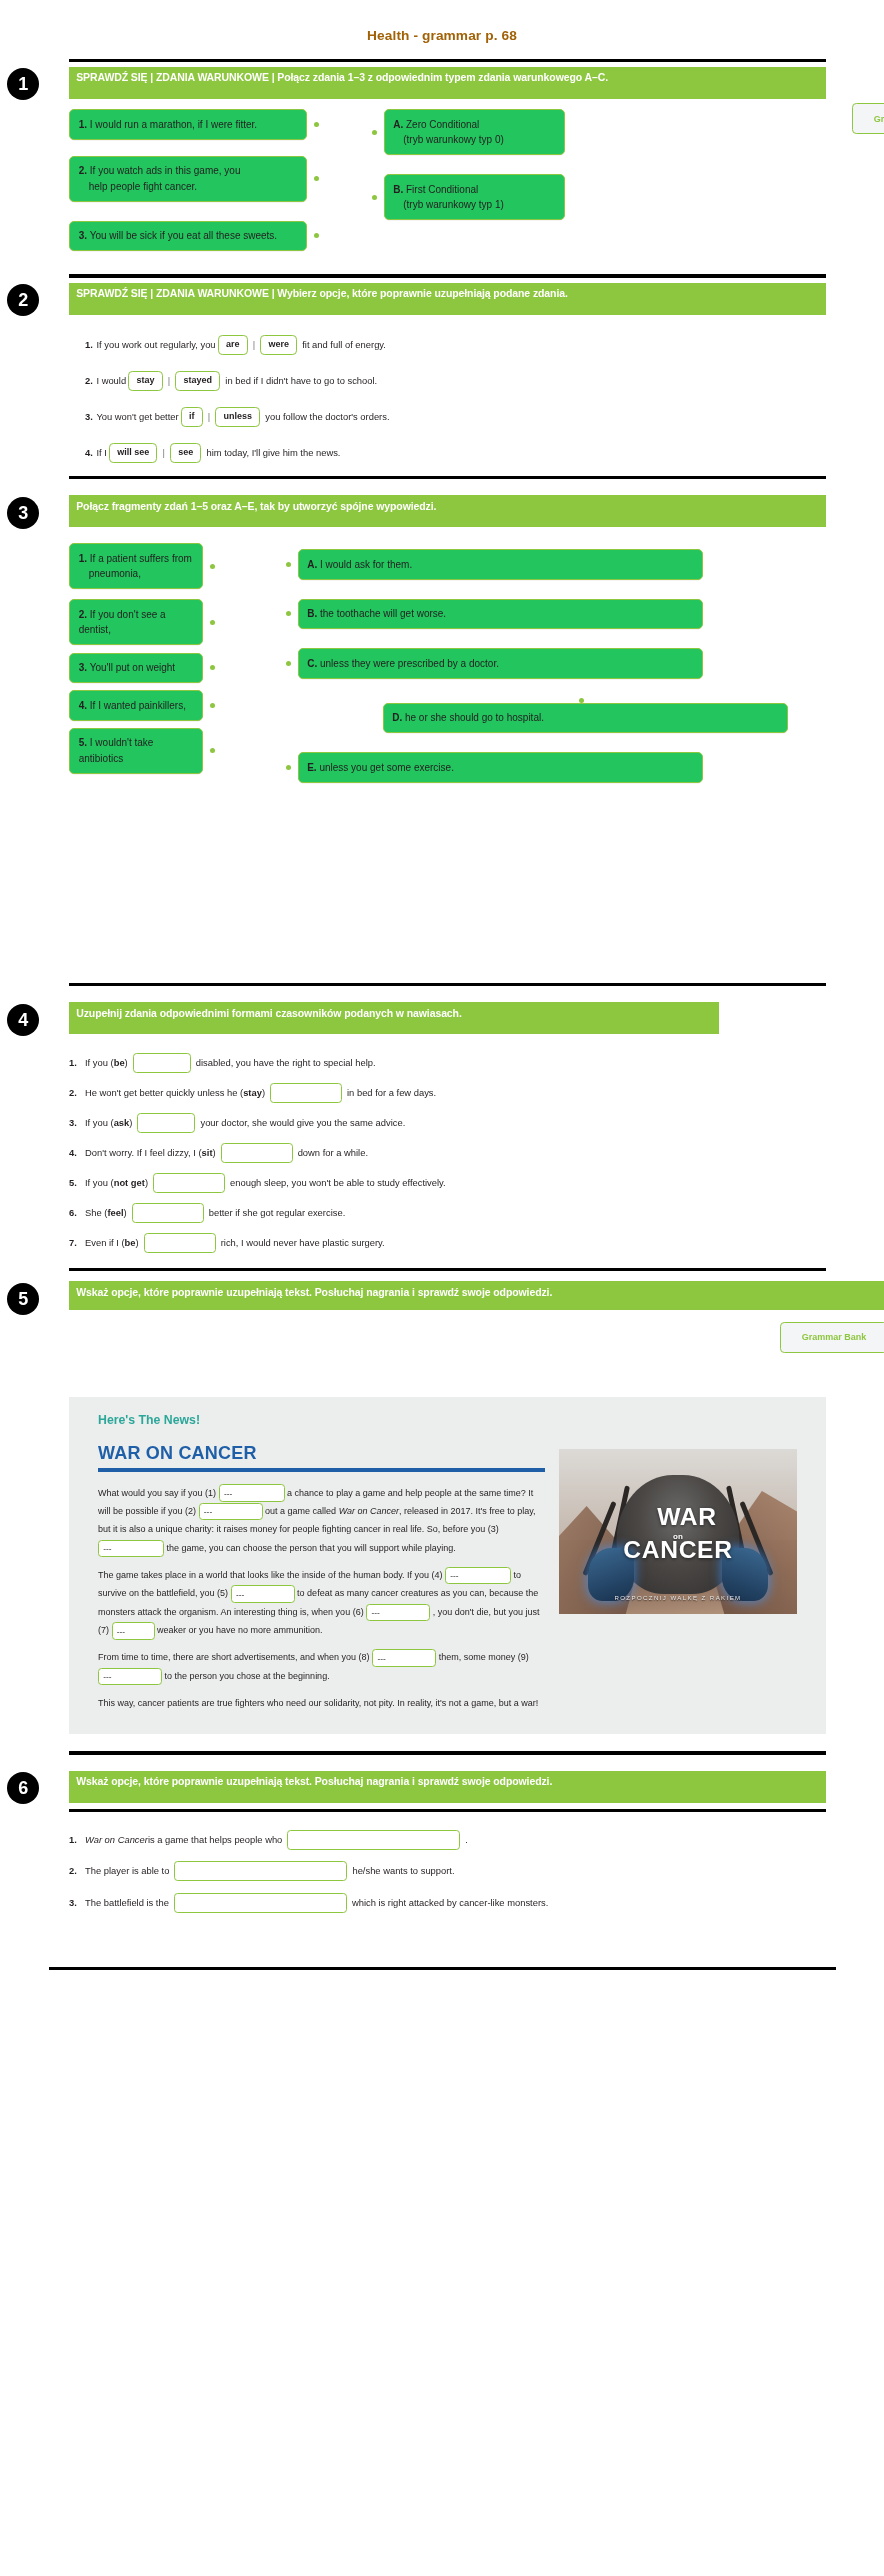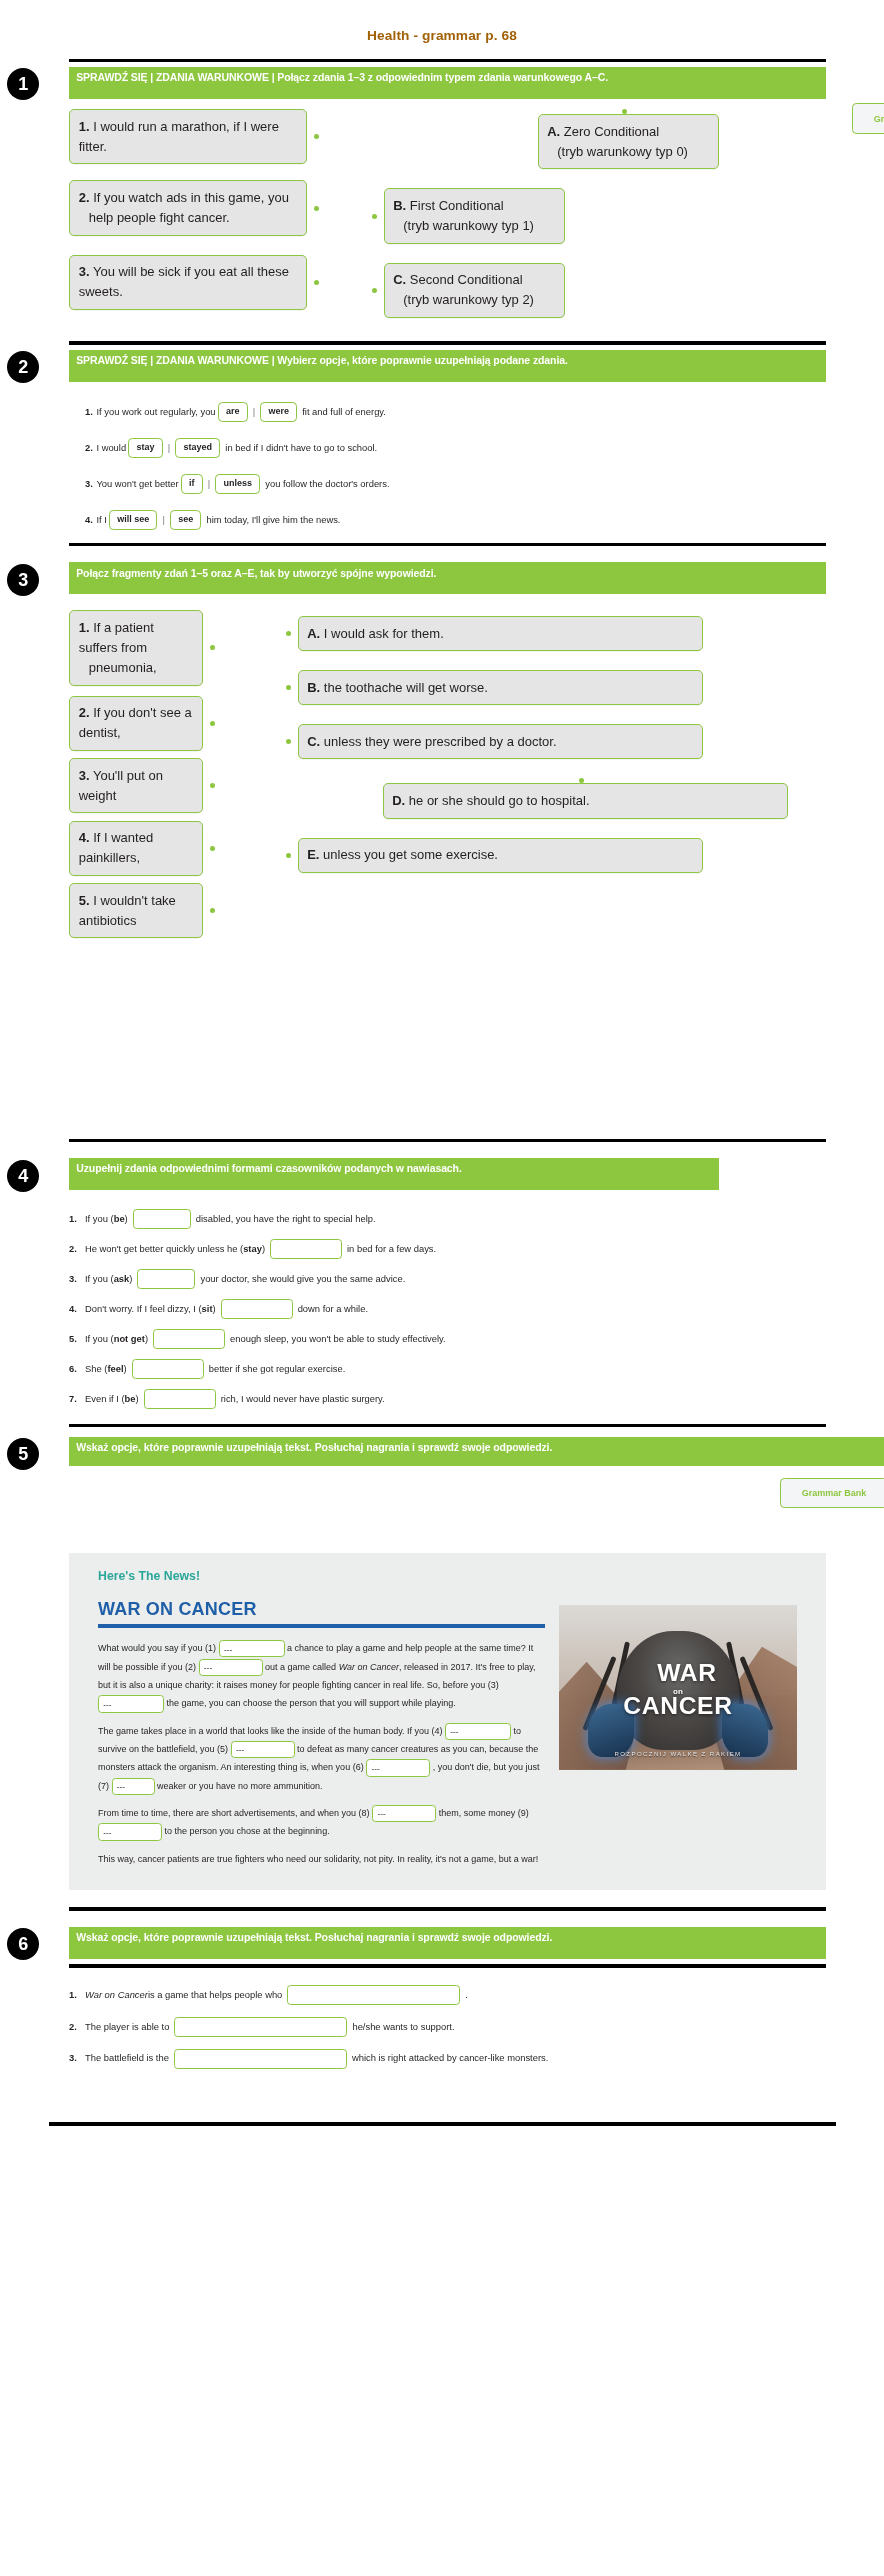--- a/index.html
+++ b/index.html
@@ -48,22 +48,22 @@
 
   .body-area { margin-left:69px; padding-top:10px; padding-bottom:7.2px; }
 
   
   .match { display:flex; position:relative; }
   .match .col-left  { width:303px; }
   .match .col-right { flex:1; position:relative; }
 
   .mbox {
     border:1.2px solid #8dc63f; border-radius:5px;
-    background:#e5e5e5; padding:6.5px 8.7px;
-    font-size:13px; line-height:1.55; color:#231f20;
+    background:#22c55e; padding:6.5px 8.7px;
+    font-size:10px; line-height:1.55; color:#231f20;
     position:relative; box-shadow:0 0.7px 0 rgba(0,0,0,.06);
   }
   .mbox b { font-weight:bold; }
   .mrow { display:flex; align-items:center; margin-bottom:16px; }
   .mrow.left  { justify-content:flex-start; }
   .dot {
     width:5px; height:5px; border-radius:50%; background:#8dc63f;
     flex:0 0 auto;
   }
   .mrow.left .mbox  { width:238px; margin-right:6.5px; }
@@ -236,42 +236,34 @@
           <div class="mrow left">
             <div class="mbox">
               <b>3.</b>
               <span>You will be sick if you eat all these sweets.</span>
             </div>
             <div class="dot"></div>
           </div>
         </div>
 
         <div class="col-right">
-          <div class="mrow right" style="margin-bottom:19px;flex-direction:column;">
+          <div class="mrow right" style="margin-bottom:19px;">
             <div class="dot"></div>
             <div class="mbox" style="width:181px;">
               <span><b>A.</b>
               <span>Zero Conditional</span></span>
               <span class="indent2">(tryb warunkowy typ 0)</span>
             </div>
           </div>
           <div class="mrow right" style="margin-bottom:19px;">
             <div class="dot"></div>
             <div class="mbox" style="width:181px;">
               <span><b>B.</b>
               <span>First Conditional</span></span>
               <span class="indent2">(tryb warunkowy typ 1)</span>
-            </div>
-          </div>
-          <div class="mrow right">
-            <div class="dot"></div>
-            <div class="mbox" style="width:181px;">
-              <span><b>C.</b>
-              <span>Second Conditional</span></span>
-              <span class="indent2">(tryb warunkowy typ 2)</span>
             </div>
           </div>
         </div>
       </div>
       <div class="gbank gbank-abs1">Grammar Bank</div>
     </div>
     <div class="rule-bottom"></div>
   </div>
 
   <div class="section" style="margin-top:2.9px;">

